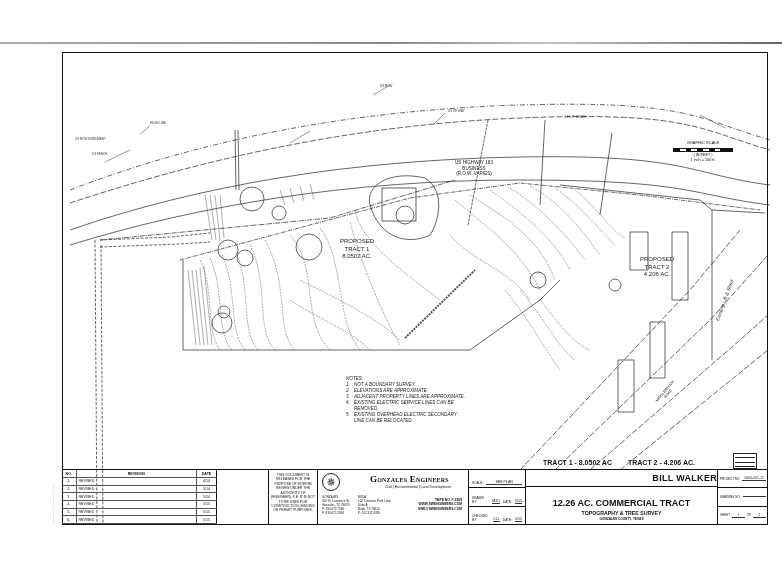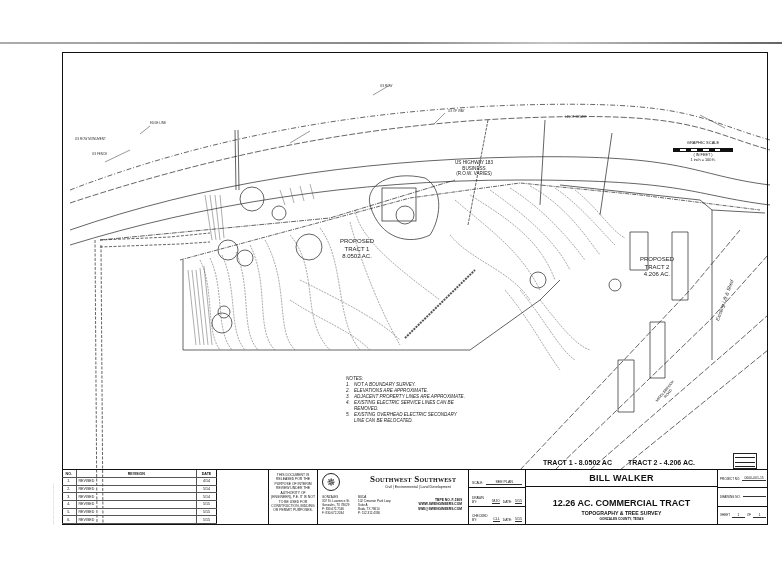--- a/index.html
+++ b/index.html
@@ -37,21 +37,21 @@
   .tb-company .logo { position: absolute; left: 4px; top: 3px; width: 18px; height: 18px; border: 1px solid #222; border-radius: 50%; display: flex; align-items: center; justify-content: center; font-size: 11px; }
   .tb-company .name { position: absolute; left: 52px; top: 4px; font-family: "Liberation Serif", serif; font-size: 9px; font-weight: bold; font-variant: small-caps; letter-spacing: 0.2px; }
   .tb-company .tag { position: absolute; left: 67px; top: 15px; font-size: 3.6px; }
   .tb-company .addr { position: absolute; top: 26px; font-size: 3px; line-height: 1.3; }
   .tb-company .web { position: absolute; right: 6px; top: 28px; font-size: 3.3px; text-align: right; line-height: 1.3; font-weight: bold; }
   .tb-fields { width: 57px; border-right: 1px solid #111; display: flex; flex-direction: column; }
   .tb-fields .f { flex: 1; border-bottom: 1px solid #111; display: flex; align-items: flex-end; padding: 0 3px 2px; font-size: 3.2px; gap: 3px; }
   .tb-fields .f:last-child { border-bottom: none; }
   .tb-fields .f .v { border-bottom: 0.5px solid #333; flex: 1; text-align: center; font-size: 3.6px; }
   .tb-title { flex: 1; border-right: 1px solid #111; display: flex; flex-direction: column; }
-  .tb-title .client { height: 17px; border-bottom: 1px solid #111; font-size: 9px; font-weight: bold; text-align: center; line-height: 17px; letter-spacing: 0.3px; }
+  .tb-title .client { height: 17px; border-bottom: 1px solid #111; font-size: 9px; font-weight: bold; text-align: right; line-height: 17px; letter-spacing: 0.3px; }
   .tb-title .proj { font-size: 9px; font-weight: bold; text-align: center; margin-top: 11px; }
   .tb-title .sub { font-size: 5.2px; font-weight: bold; text-align: center; margin-top: 2px; }
   .tb-title .county { font-size: 3.2px; font-weight: bold; text-align: center; margin-top: 1px; }
   .tb-meta { width: 50px; display: flex; flex-direction: column; }
   .tb-meta .f { flex: 1; border-bottom: 1px solid #111; display: flex; align-items: center; padding: 0 2px; font-size: 3px; gap: 2px; }
   .tb-meta .f:last-child { border-bottom: none; }
   .tb-meta .f .v { border-bottom: 0.5px solid #333; flex: 1; text-align: center; font-size: 3.4px; }
   .side-strip { position: absolute; left: 51px; top: 325px; width: 4px; height: 200px; font-size: 3px; writing-mode: vertical-rl; transform: rotate(180deg); color: #555; overflow: hidden; white-space: nowrap; }
 </style>
 </head>
@@ -287,21 +287,21 @@
         </tr>
     </tbody>
   </table>
 
   <div class="tb-blank"></div>
 
   <div class="tb-release">THIS DOCUMENT IS RELEASED FOR THE PURPOSE OF INTERIM REVIEW UNDER THE AUTHORITY OF (ENGINEER), P.E. IT IS NOT TO BE USED FOR CONSTRUCTION, BIDDING OR PERMIT PURPOSES.</div>
 
   <div class="tb-company">
     <div class="logo">✵</div>
-    <div class="name">Southwest Southwest</div>
+    <div class="name">Gonzales Engineers</div>
     <div class="tag">Civil | Environmental | Land Development</div>
     <div class="addr" style="left:4px;">
       <div>GONZALES</div>
       <div>307 St. Lawrence St.</div>
       <div>Gonzales, TX 78629</div>
       <div>P: 830.672.7546</div>
       <div>F: 830.672.2034</div>
     </div>
     <div class="addr" style="left:40px;">
       <div>BUDA</div>

